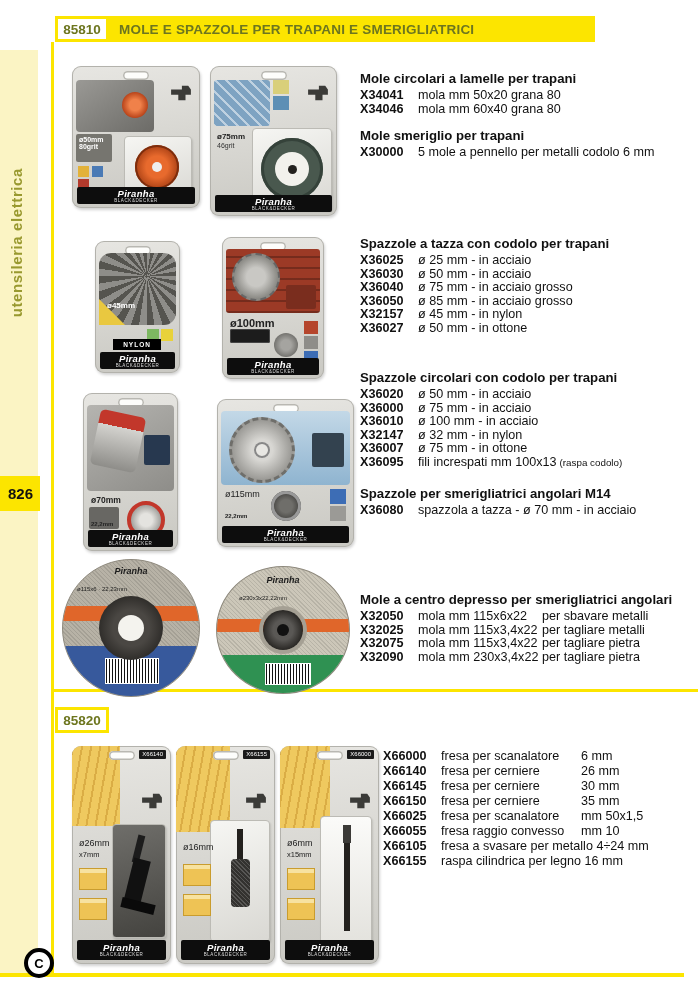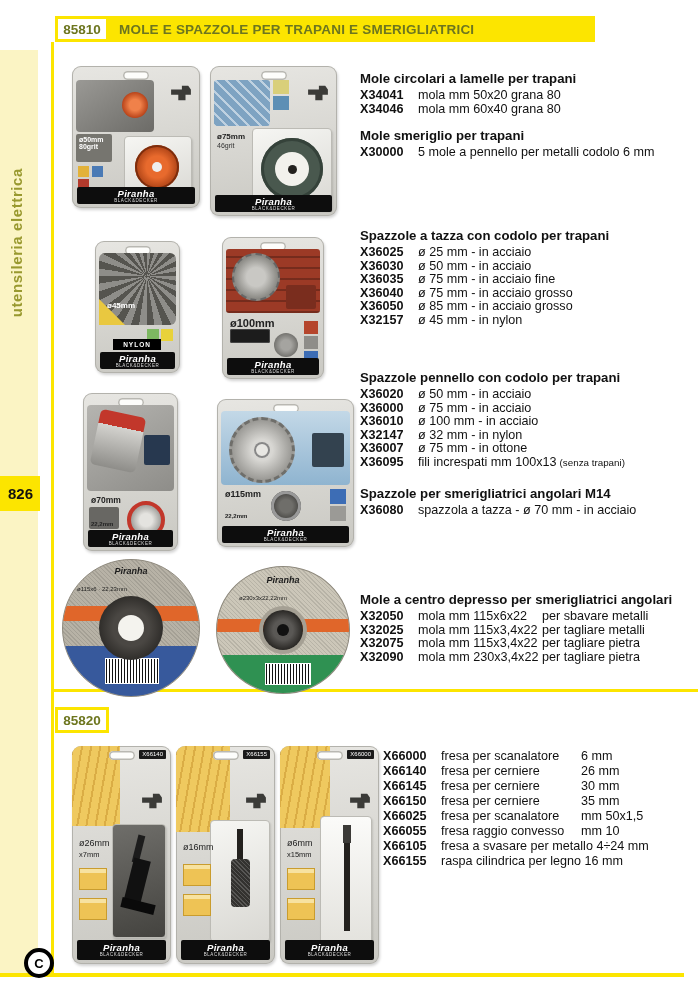--- a/index.html
+++ b/index.html
@@ -104,53 +104,53 @@
   <h3>Mole smeriglio per trapani</h3>
   <div>
 
   <div class="row">
       <span class="code">X30000</span>
       <span class="desc">5 mole a pennello per metalli codolo 6 mm</span>
     </div>
     </div>
 </div>
 
-<div class="tgroup" style="top:229px">
+<div class="tgroup" style="top:237px">
   <h3 class="gap">Spazzole a tazza con codolo per trapani</h3>
   <div>
 
   <div class="row">
       <span class="code">X36025</span>
       <span class="desc">ø 25 mm - in acciaio</span>
     </div>
       <div class="row">
       <span class="code">X36030</span>
       <span class="desc">ø 50 mm - in acciaio</span>
     </div>
       <div class="row">
-      <span class="code">X36035</span>
-      <span class="desc">ø 75 mm - in acciaio fine</span>
-    </div>
-      <div class="row">
       <span class="code">X36040</span>
       <span class="desc">ø 75 mm - in acciaio grosso</span>
     </div>
       <div class="row">
       <span class="code">X36050</span>
       <span class="desc">ø 85 mm - in acciaio grosso</span>
     </div>
       <div class="row">
       <span class="code">X32157</span>
       <span class="desc">ø 45 mm - in nylon</span>
     </div>
+      <div class="row">
+      <span class="code">X36027</span>
+      <span class="desc">ø 50 mm - in ottone</span>
+    </div>
     </div>
 </div>
 
 <div class="tgroup" style="top:371px">
-  <h3 class="gap">Spazzole pennello con codolo per trapani</h3>
+  <h3 class="gap">Spazzole circolari con codolo per trapani</h3>
   <div>
 
   <div class="row">
       <span class="code">X36020</span>
       <span class="desc">ø 50 mm - in acciaio</span>
       <span class="note"></span>
     </div>
       <div class="row">
       <span class="code">X36000</span>
       <span class="desc">ø 75 mm - in acciaio</span>
@@ -167,21 +167,21 @@
       <span class="note"></span>
     </div>
       <div class="row">
       <span class="code">X36007</span>
       <span class="desc">ø 75 mm - in ottone</span>
       <span class="note"></span>
     </div>
       <div class="row">
       <span class="code">X36095</span>
       <span class="desc">fili increspati mm 100x13</span>
-      <span class="note">(senza trapani)</span>
+      <span class="note">(raspa codolo)</span>
     </div>
     </div>
 </div>
 
 <div class="tgroup" style="top:487px">
   <h3 class="gap">Spazzole per smerigliatrici angolari M14</h3>
   <div>
 
   <div class="row">
       <span class="code">X36080</span>
@@ -310,21 +310,21 @@
   </div>
   <div class="pbar">
     <span class="b1">Piranha</span>
     <span class="b2">BLACK&amp;DECKER</span>
   </div>
 </div>
 
 <div class="card" style="left:95px;top:241px;width:85px;height:132px">
   <div class="hole"></div>
   <div class="ptab"></div>
-  <div style="position:absolute;left:4px;top:12px;width:77px;height:72px;border-radius:6px;background:repeating-conic-gradient(from 0deg at 62% 32%,#8e8d89 0 9deg,#55544f 9deg 18deg)">
+  <div style="position:absolute;left:4px;top:12px;width:77px;height:72px;border-radius:12px;background:repeating-conic-gradient(from 0deg at 62% 32%,#8e8d89 0 9deg,#55544f 9deg 18deg)">
     <div style="position:absolute;left:0;bottom:0;width:26px;height:26px;background:#e9c840;clip-path:polygon(0 100%,100% 100%,0 0)"></div>
     <div style="position:absolute;left:8px;top:48px;color:#fff;font-size:8px;font-weight:bold">ø45mm</div>
   </div>
   <div style="position:absolute;left:52px;top:88px;width:12px;height:12px;background:#7db861"></div>
   <div style="position:absolute;left:66px;top:88px;width:12px;height:12px;background:#e8d23a"></div>
   <div style="position:absolute;left:18px;top:98px;width:48px;height:11px;background:#000;color:#fff;font-size:6.5px;font-weight:bold;display:flex;align-items:center;justify-content:center;letter-spacing:1px">NYLON</div>
   <div class="pbar">
     <span class="b1">Piranha</span>
     <span class="b2">BLACK&amp;DECKER</span>
   </div>
@@ -368,21 +368,21 @@
 
 <div class="card" style="left:217px;top:399px;width:137px;height:148px">
   <div class="hole"></div>
   <div class="ptab"></div>
   <div style="position:absolute;left:4px;top:12px;width:129px;height:74px;border-radius:4px;background:linear-gradient(#c3d8e7,#8fb4d0)">
     <div style="position:absolute;left:8px;top:6px;width:60px;height:60px;border-radius:50%;background:radial-gradient(#d8d7d3 25%,#9b9a96 70%);border:3px dashed #6f6e6a">
       <div style="position:absolute;left:22px;top:22px;width:16px;height:16px;border-radius:50%;background:#e8e7e3;box-shadow:inset 0 0 0 2px #888"></div>
     </div>
     <div style="position:absolute;right:6px;top:22px;width:32px;height:34px;background:#33424f;border-radius:2px"></div>
   </div>
-  <div style="position:absolute;left:8px;top:90px;font-size:9px;font-weight:bold;color:#222">ø115mm</div>
+  <div style="position:absolute;left:8px;top:90px;font-size:9px;font-weight:normal;color:#222">ø115mm</div>
   <div style="position:absolute;left:54px;top:92px;width:30px;height:30px;border-radius:50%;background:radial-gradient(#6f6e6a 30%,#3b3a37 75%);box-shadow:inset 0 0 0 3px #999"></div>
   <div style="position:absolute;right:8px;top:90px;width:16px;height:15px;background:#3d6db5"></div>
   <div style="position:absolute;right:8px;top:107px;width:16px;height:15px;background:#9b9a96"></div>
   <div style="position:absolute;left:8px;top:114px;font-size:6px;color:#222;font-weight:bold">22,2mm</div>
   <div class="pbar">
     <span class="b1">Piranha</span>
     <span class="b2">BLACK&amp;DECKER</span>
   </div>
 </div>
 

